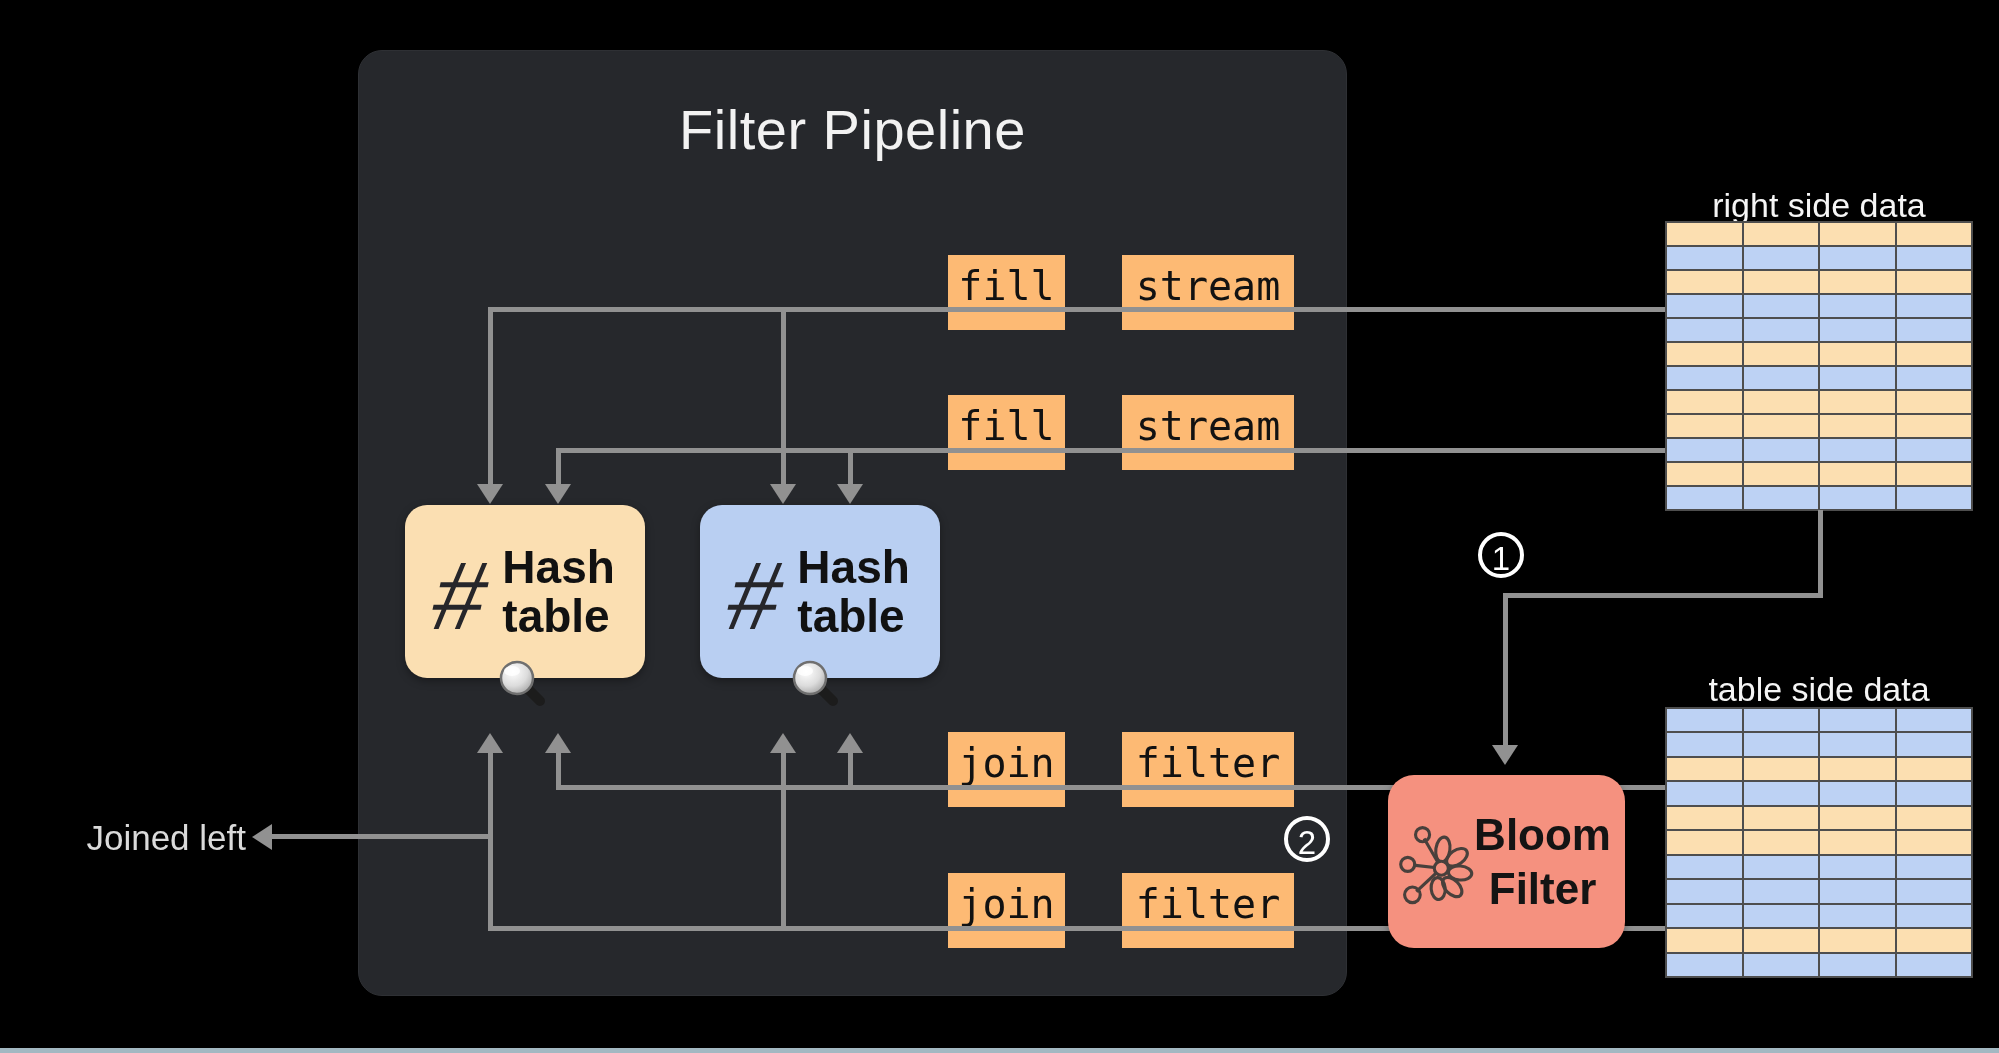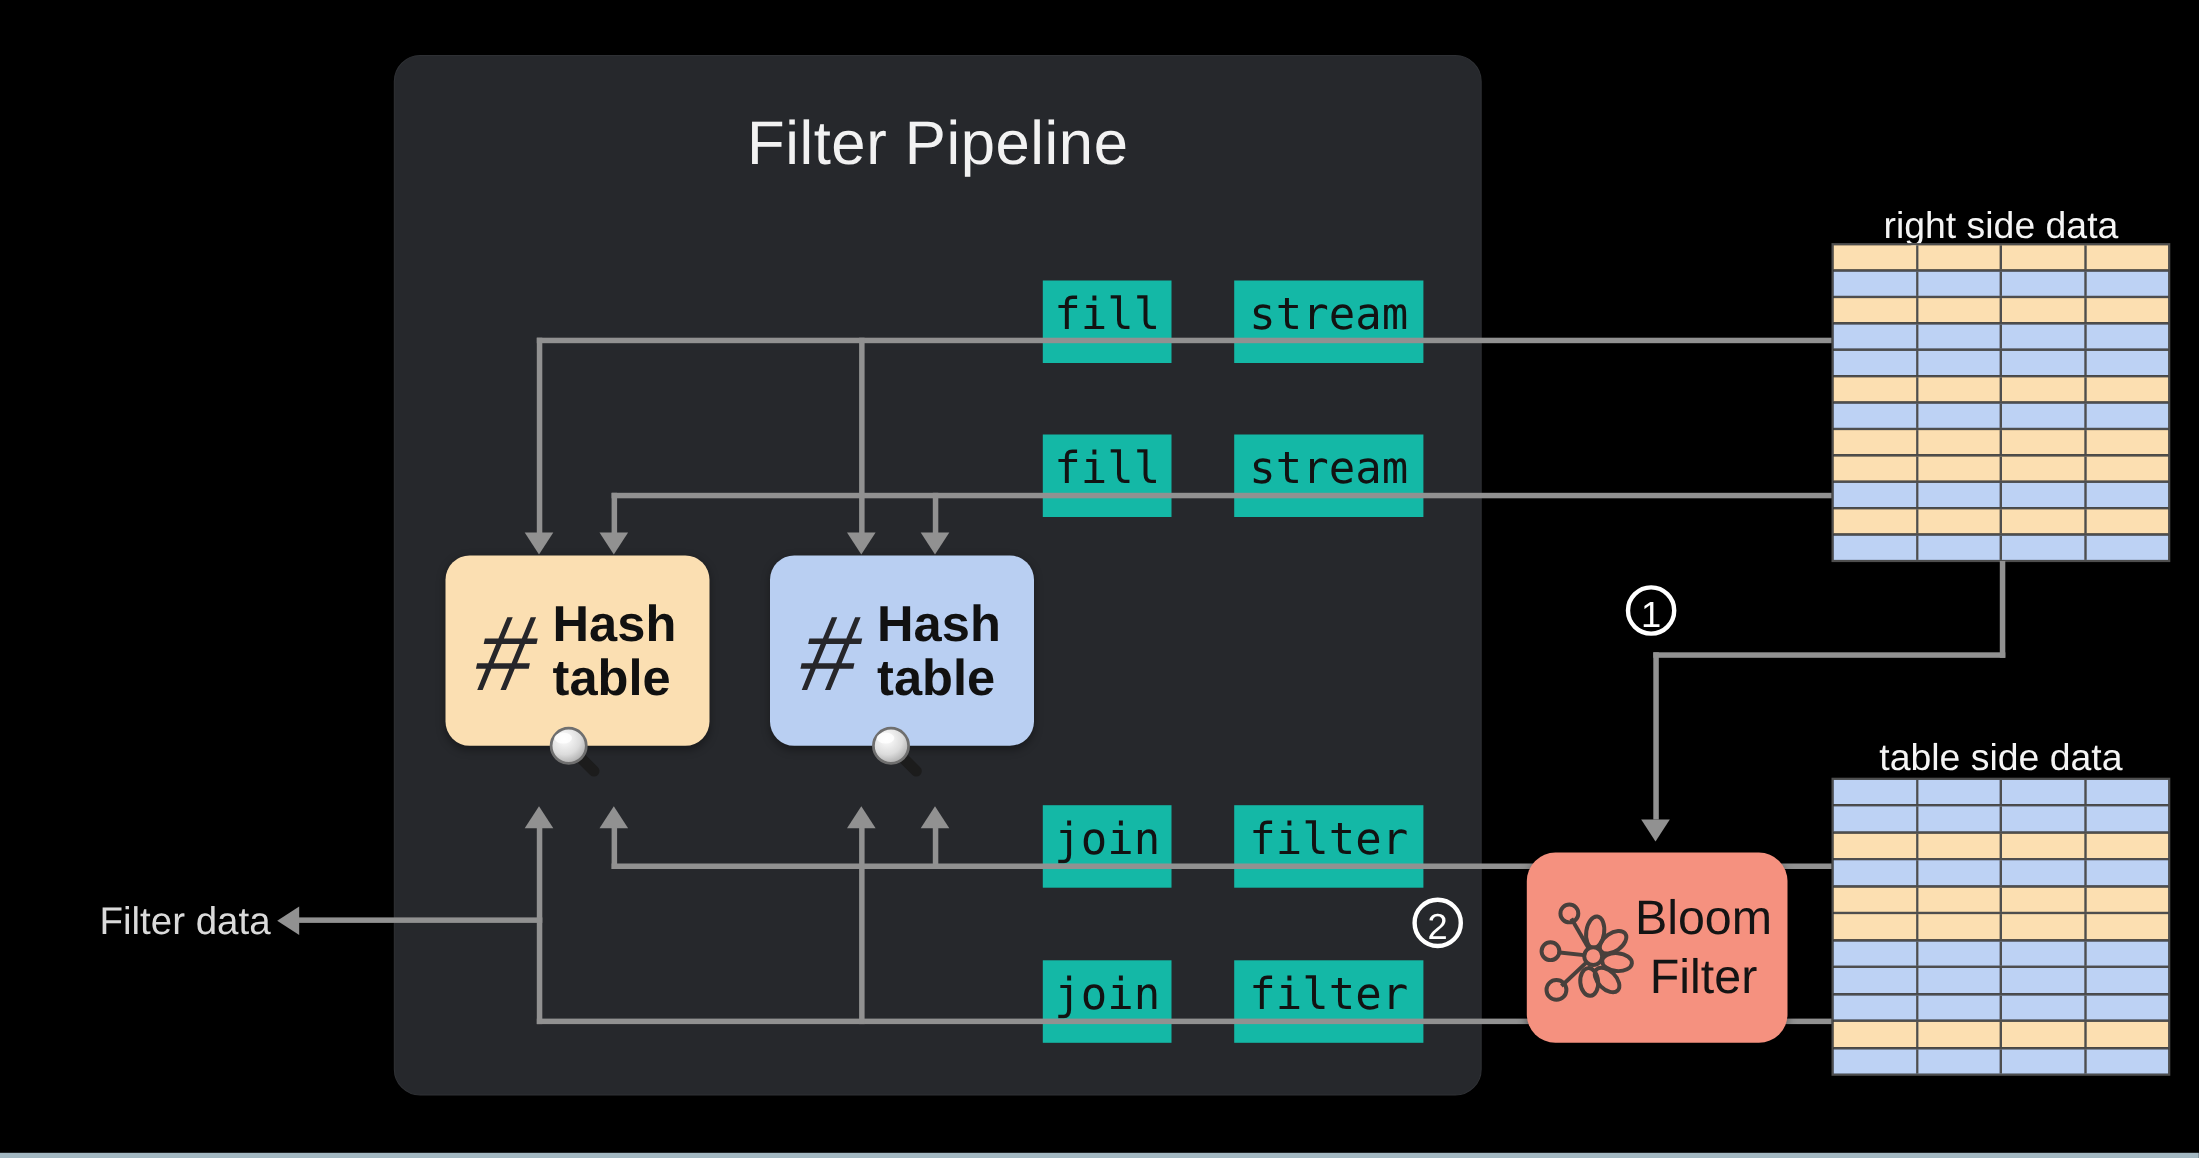--- a/index.html
+++ b/index.html
@@ -17,21 +17,21 @@
   .dtable{width:308px;border:2px solid #4e4e4e;display:flex;flex-direction:column;z-index:10;}
   .dtable .trow{flex:1;display:flex;border-top:2px solid #4e4e4e;}
   .dtable .trow:first-child{border-top:none;}
   .dtable .tcell{flex:1;border-left:2px solid #4e4e4e;}
   .dtable .tcell:first-child{border-left:none;}
   .dtable .orange{background:#fcdfb1;}
   .dtable .blue{background:#bdd2f4;}
   .tlabel{width:308px;left:1665px;text-align:center;font-size:34px;color:#f5f5f5;z-index:10;margin-top:24px;}
 
   
-  .op{height:75px;background:#14b8a6;color:#121212;text-align:center;
+  .op{height:75px;background:#fdba74;color:#121212;text-align:center;
       font-family:"DejaVu Sans Mono","Liberation Mono",monospace;font-size:40px;
       line-height:52px;padding-top:5px;z-index:20;}
 
   
   .ln{background:#919191;z-index:30;}
   .ah{width:0;height:0;z-index:30;}
   .ah.down{border-left:13px solid transparent;border-right:13px solid transparent;
            border-top:20px solid #919191;}
   .ah.up{border-left:13px solid transparent;border-right:13px solid transparent;
          border-bottom:20px solid #919191;}
@@ -43,21 +43,21 @@
         align-items:center;justify-content:center;box-shadow:0 3px 8px rgba(0,0,0,.35);}
   .node.orange{background:#fbdfb2;}
   .node.blue{background:#b9cff2;}
   .node .hash{font-size:92px;font-weight:200;color:#26262a;transform:skewX(-12deg) scaleY(1.05);
               margin-right:16px;margin-top:8px;}
   .node .ntext{font-size:46px;line-height:49px;color:#111;font-weight:700;}
 
   
   .bloom{left:1388px;top:775px;width:237px;height:173px;border-radius:26px;background:#f5917f;
          z-index:40;display:flex;align-items:center;box-shadow:0 3px 8px rgba(0,0,0,.35);}
-  .bloom .btext{font-size:44px;line-height:54px;color:#141414;font-weight:400;text-align:center;flex:1;margin-right:14px;}
+  .bloom .btext{font-size:44px;line-height:54px;color:#141414;font-weight:700;text-align:center;flex:1;margin-right:14px;}
 
   
   .badge{width:46px;height:46px;border:4px solid #fff;border-radius:50%;color:#fff;
          font-size:33px;line-height:46px;text-align:center;font-weight:500;z-index:45;}
 
   .joined{left:30px;top:818px;width:216px;text-align:right;font-size:35px;color:#dadada;z-index:10;}
 
   .mag{z-index:50;}
   .bottom-strip{left:0;top:1048px;width:1999px;height:5px;background:#a3b8c2;z-index:60;}
 </style>
@@ -240,21 +240,21 @@
 <div class="abs ah up" style="left:477px;top:733px;"></div>
 <div class="abs ln" style="left:556px;top:752px;width:5px;height:38px;"></div>
 <div class="abs ah up" style="left:545px;top:733px;"></div>
 <div class="abs ln" style="left:781px;top:752px;width:5px;height:179px;"></div>
 <div class="abs ah up" style="left:770px;top:733px;"></div>
 <div class="abs ln" style="left:848px;top:752px;width:5px;height:38px;"></div>
 <div class="abs ah up" style="left:837px;top:733px;"></div>
 
 <div class="abs ln" style="left:268px;top:834px;width:225px;height:5px;"></div>
 <div class="abs ah left" style="left:252px;top:824px;"></div>
-<div class="abs joined">Filter data</div>
+<div class="abs joined">Joined left</div>
 
 <div class="abs ln" style="left:1818px;top:510px;width:5px;height:88px;"></div>
 <div class="abs ln" style="left:1503px;top:593px;width:320px;height:5px;"></div>
 <div class="abs ln" style="left:1503px;top:593px;width:5px;height:152px;"></div>
 <div class="abs ah down" style="left:1492px;top:745px;"></div>
 
 <div class="abs badge" style="left:1478px;top:532px;">1</div>
 <div class="abs badge" style="left:1284px;top:816px;">2</div>
 
 <div class="abs node orange" style="left:405px;top:505px;">

